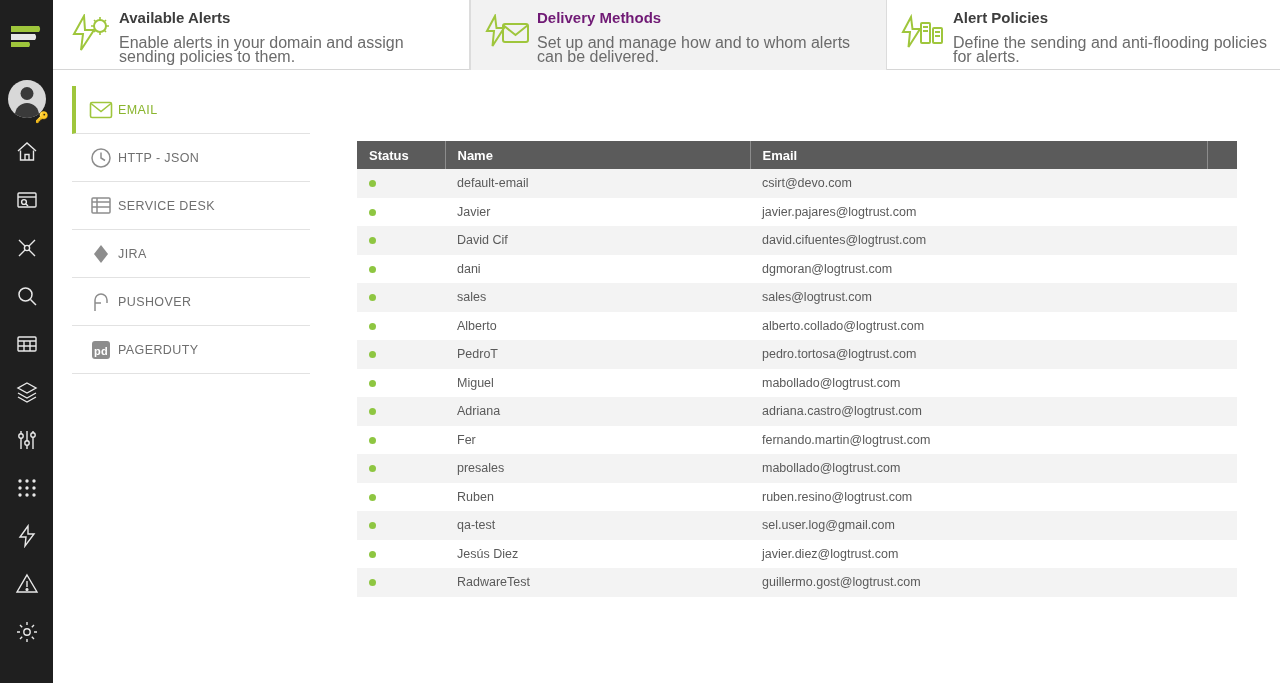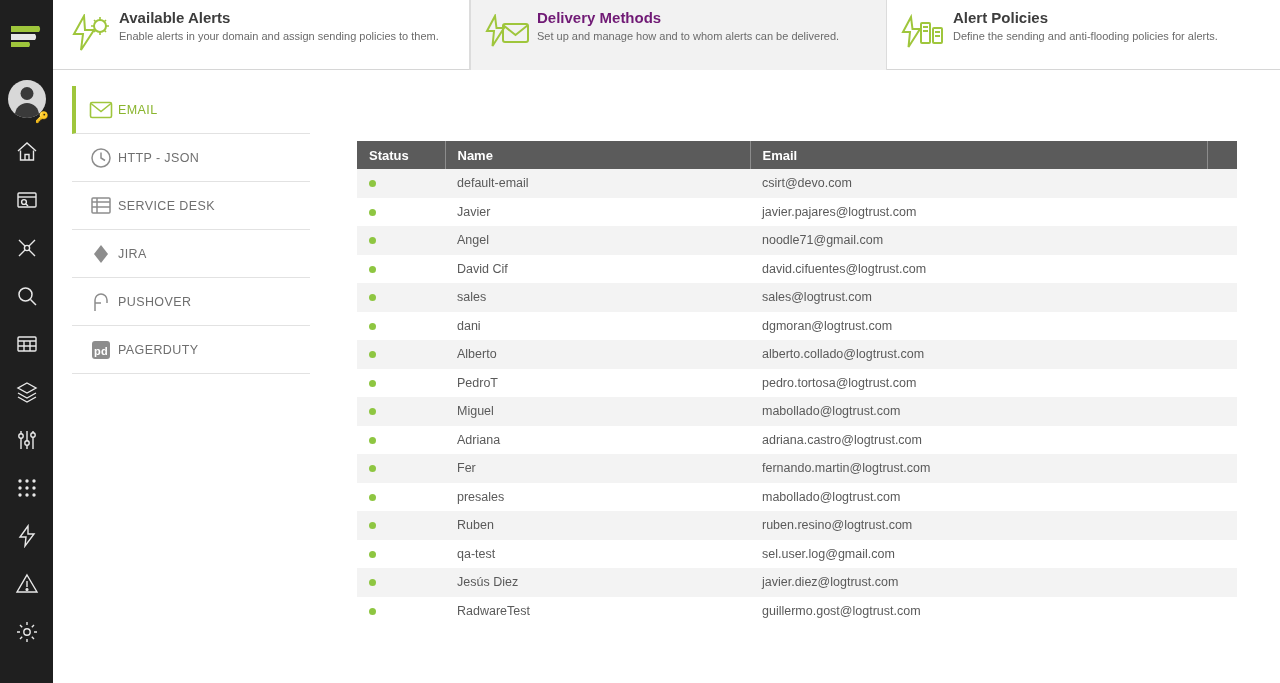--- a/index.html
+++ b/index.html
@@ -77,25 +77,25 @@
   .topcard.c2 { width: 417px; background: #f2f2f2; border-left: 1px solid #dcdcdc; }
   .topcard.c3 { width: 393px; border-right: none; }
   .topcard .ticon {
     flex: 0 0 auto; width: 46px; height: 46px;
     display: flex; align-items: center; justify-content: center;
     color: #9fc63c; margin-right: 6px; margin-top: 1px;
   }
   .topcard .ttext { flex: 1 1 auto; min-width: 0; }
   .topcard .ttitle {
     font-size: 15px; color: #3d3d3d; font-weight: bold;
-    line-height: 18px; margin-bottom: 2px;
+    line-height: 18px; margin-bottom: 9px;
   }
   .topcard.c2 .ttitle { color: #701a75; }
   .topcard .tdesc {
-    font-size: 11px; color: #6b6b6b; line-height: 14px;
+    font-size: 16px; color: #6b6b6b; line-height: 14px;
   }
   .topcard.c2::after {
     content: ""; position: absolute; left: 44px; bottom: -9px;
     width: 0; height: 0;
     border-left: 10px solid transparent;
     border-right: 10px solid transparent;
     border-top: 10px solid #f2f2f2;
   }
 
   
@@ -416,40 +416,34 @@
             <td></td>
           </tr>
           <tr>
             <td class="status"><span class="dot"></span></td>
             <td>Javier</td>
             <td>javier.pajares@logtrust.com</td>
             <td></td>
           </tr>
           <tr>
             <td class="status"><span class="dot"></span></td>
-            <td>Angel</td>
-            <td>noodle71@gmail.com</td>
-            <td></td>
-          </tr>
-          <tr>
-            <td class="status"><span class="dot"></span></td>
             <td>David Cif</td>
             <td>david.cifuentes@logtrust.com</td>
             <td></td>
           </tr>
           <tr>
             <td class="status"><span class="dot"></span></td>
+            <td>dani</td>
+            <td>dgmoran@logtrust.com</td>
+            <td></td>
+          </tr>
+          <tr>
+            <td class="status"><span class="dot"></span></td>
             <td>sales</td>
             <td>sales@logtrust.com</td>
-            <td></td>
-          </tr>
-          <tr>
-            <td class="status"><span class="dot"></span></td>
-            <td>dani</td>
-            <td>dgmoran@logtrust.com</td>
             <td></td>
           </tr>
           <tr>
             <td class="status"><span class="dot"></span></td>
             <td>Alberto</td>
             <td>alberto.collado@logtrust.com</td>
             <td></td>
           </tr>
           <tr>
             <td class="status"><span class="dot"></span></td>

